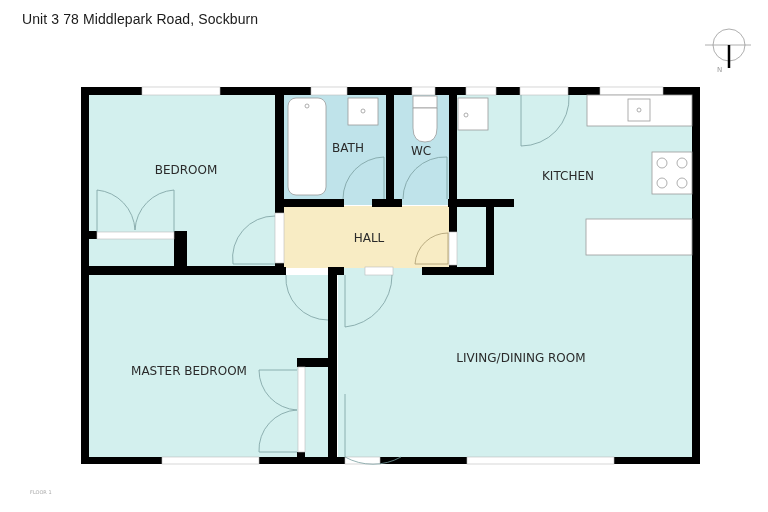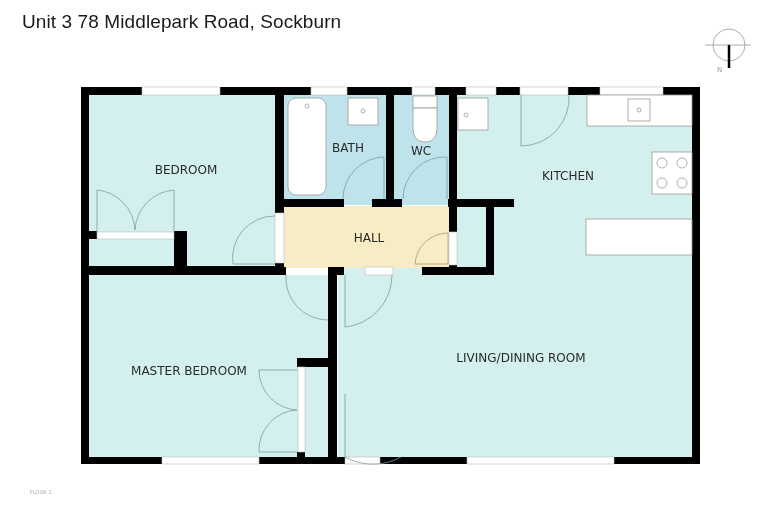--- a/index.html
+++ b/index.html
@@ -1,17 +1,17 @@
 <!DOCTYPE html>
 <html><head>
 <meta charset="utf-8">
 <style>
   html,body{margin:0;padding:0;background:#fff;}
   body{width:768px;height:512px;position:relative;overflow:hidden;font-family:"DejaVu Sans","Liberation Sans",sans-serif;}
-  .title{position:absolute;left:22px;top:11px;font-size:19px;color:#1a1a1a;letter-spacing:0.1px;font-family:"Liberation Sans","DejaVu Sans",sans-serif;}
+  .title{position:absolute;left:22px;top:11px;font-size:14px;color:#1a1a1a;letter-spacing:0.1px;font-family:"Liberation Sans","DejaVu Sans",sans-serif;}
   .floor-label{position:absolute;left:30px;top:489px;font-size:5px;color:#aaa;font-family:"DejaVu Sans",sans-serif;}
   svg{position:absolute;left:0;top:0;}
   .lbl{font-family:"DejaVu Sans",sans-serif;font-size:12px;fill:#2a2a2a;}
   .door{fill:none;stroke:#7a9ea0;stroke-width:0.8;}
   .hdoor{fill:none;stroke:#a89a70;stroke-width:0.8;}
   .fix{fill:#fff;stroke:#9a9a9a;stroke-width:0.8;}
   .win{fill:#fff;stroke:#bbb;stroke-width:0.6;}
 </style>
 </head>
 <body>

